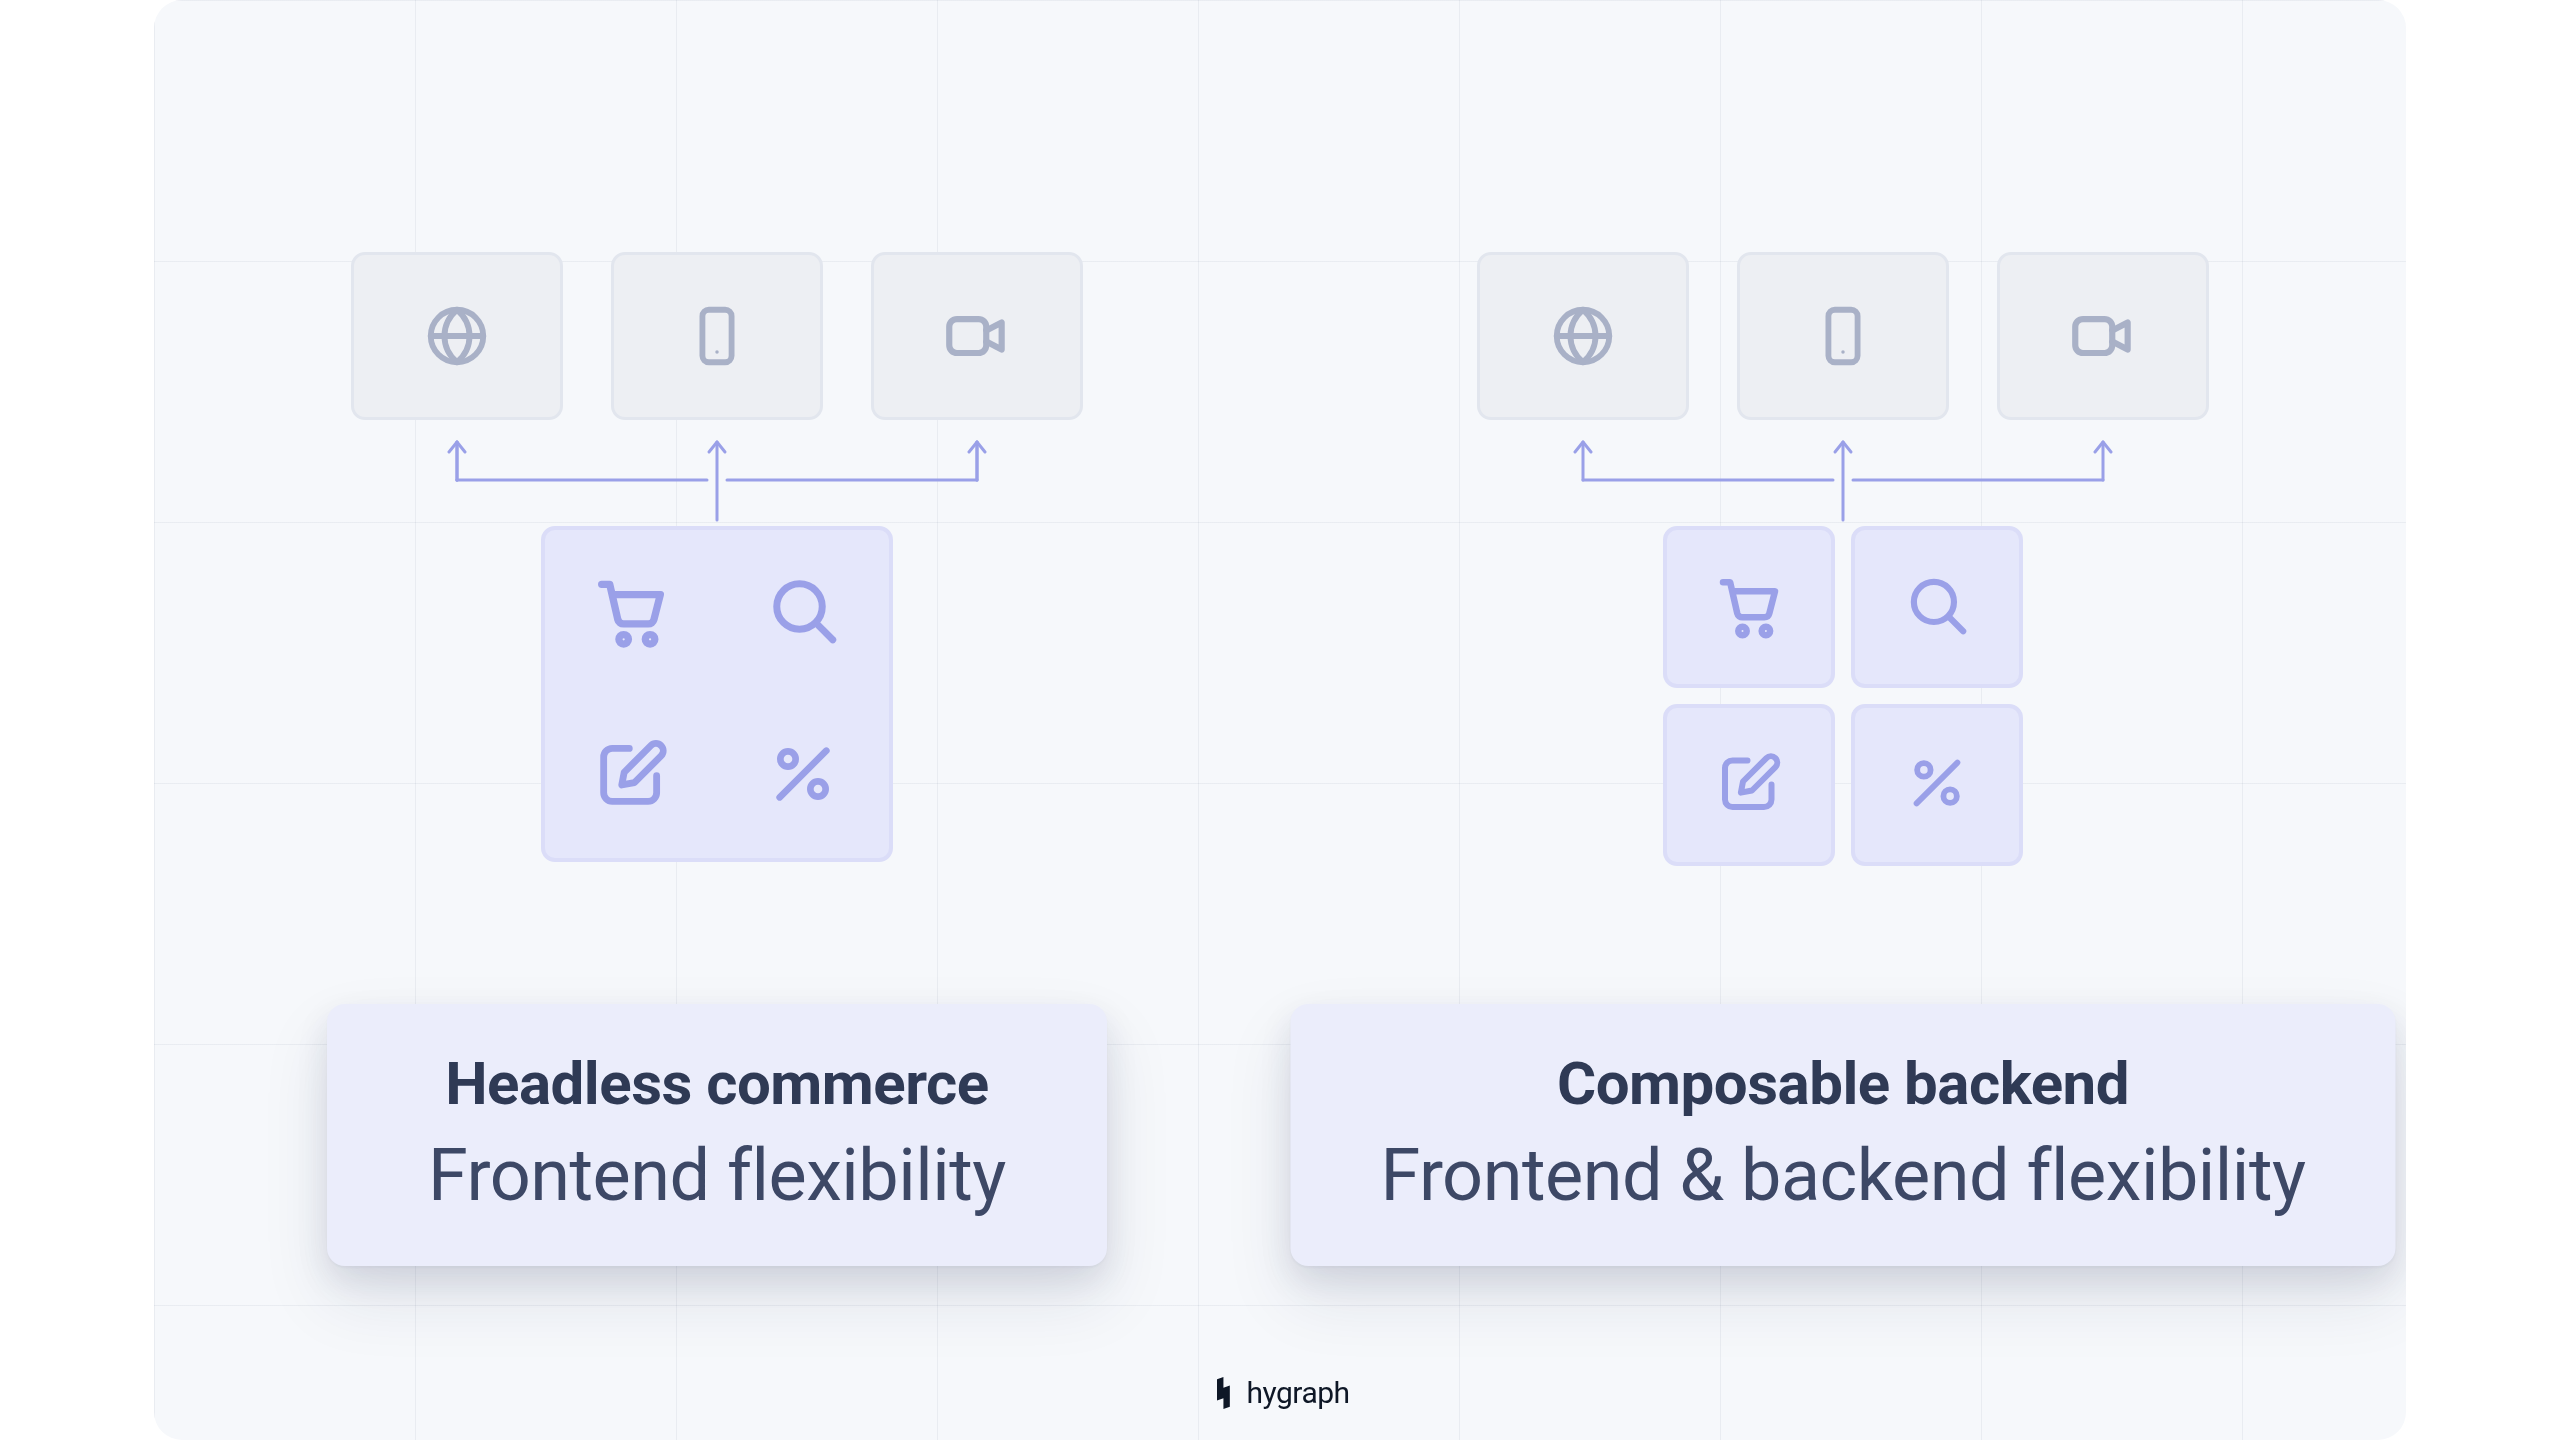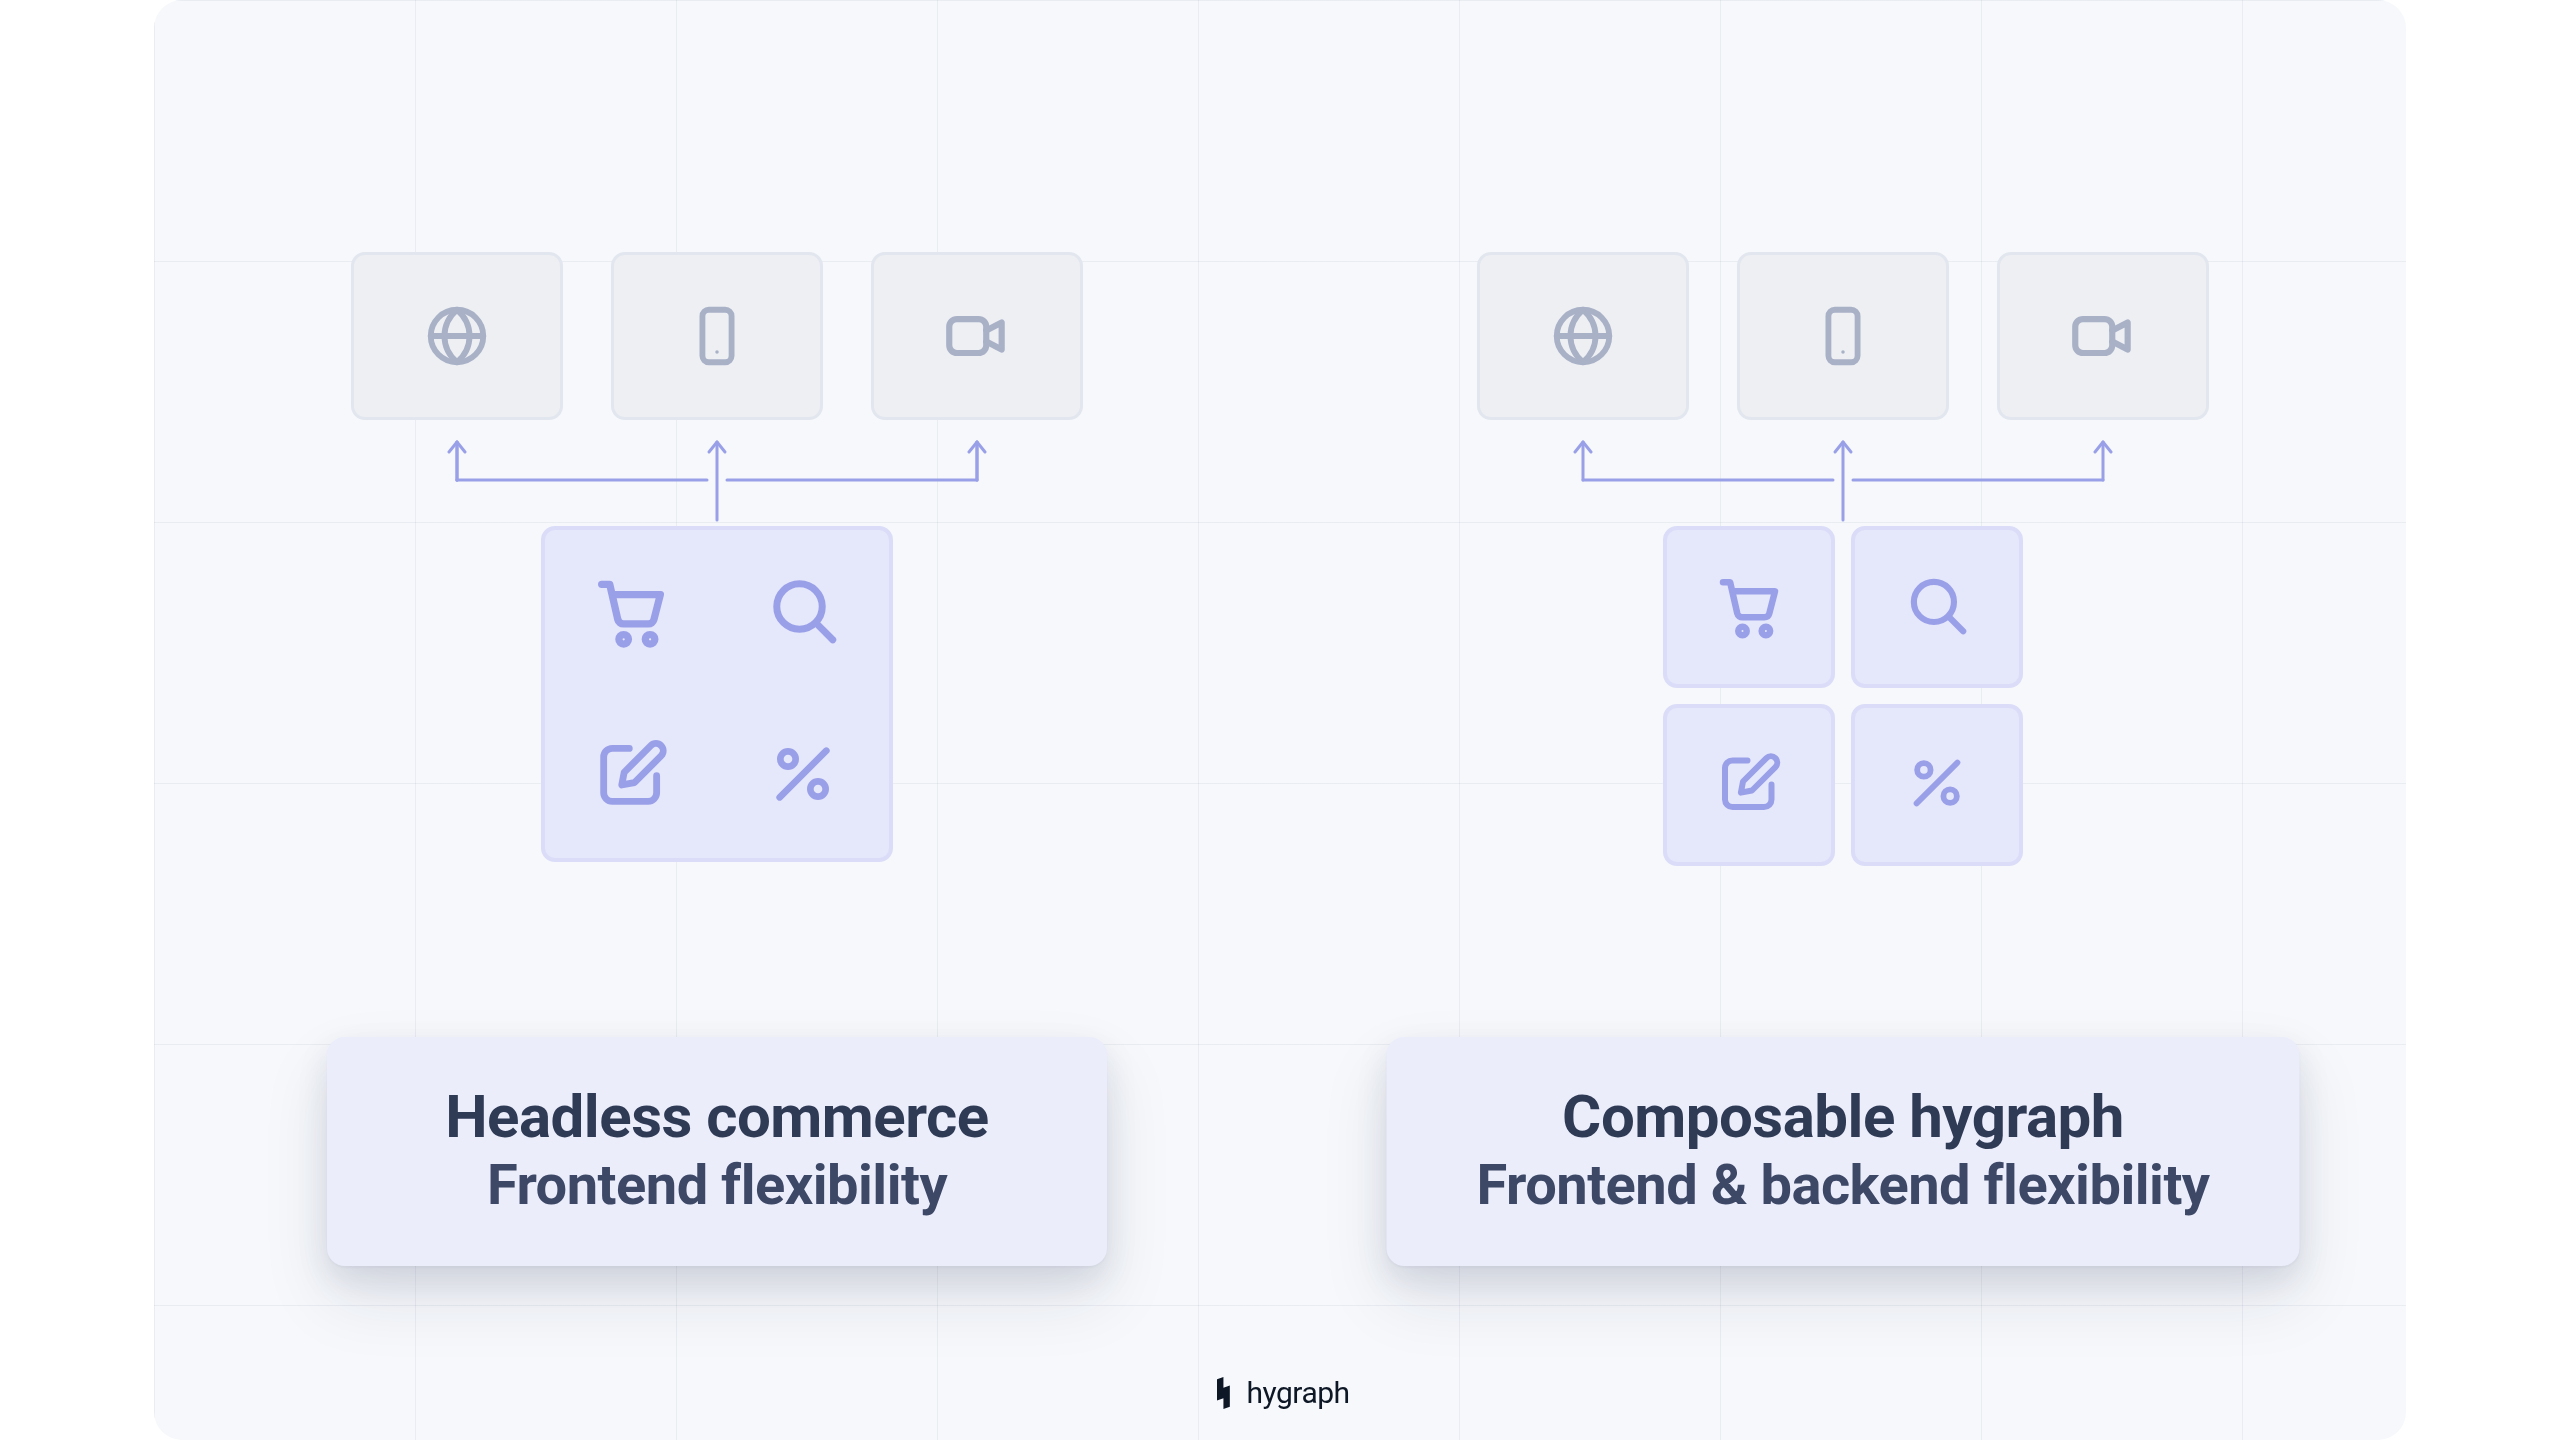--- a/index.html
+++ b/index.html
@@ -122,23 +122,23 @@
       0 32px 68px rgba(30,40,80,.10);
     white-space: nowrap;
   }
   .label-card .title {
     font-size: 60px;
     font-weight: 700;
     color: #2f3a55;
     letter-spacing: -0.5px;
   }
   .label-card .subtitle {
-    margin-top: 0;
-    font-size: 56px;
-    font-weight: 700;
+    margin-top: 14px;
+    font-size: 72px;
+    font-weight: 400;
     color: #3d4866;
     letter-spacing: -0.5px;
   }
 
   
   .brand {
     position: absolute;
     bottom: 30px;
     left: 50%;
     transform: translateX(-50%);
@@ -340,21 +340,21 @@
             <span>
               <svg viewBox="0 0 24 24" width="70" height="70" fill="none" class="ic-purple" stroke-width="2" stroke-linecap="round" stroke-linejoin="round">
                   <use href="#ic-percent"></use>
                 </svg>
             </span>
           </div>
         </div>
       </div>
 
       <div class="label-card">
-        <div class="title">Composable hygraph</div>
+        <div class="title">Composable backend</div>
         <div class="subtitle">Frontend &amp; backend flexibility</div>
       </div>
     </div>
   </div>
 
   <div class="brand">
     <span>
       <svg width="26" height="32" viewBox="0 0 24 30" fill="#0e1726">
         <path d="M6 2 L12 0 L12 10 L18 8 L18 28 L12 30 L12 20 L6 22 Z M12 10 L12 20 L6 22 L6 12 Z"></path>
       </svg>

